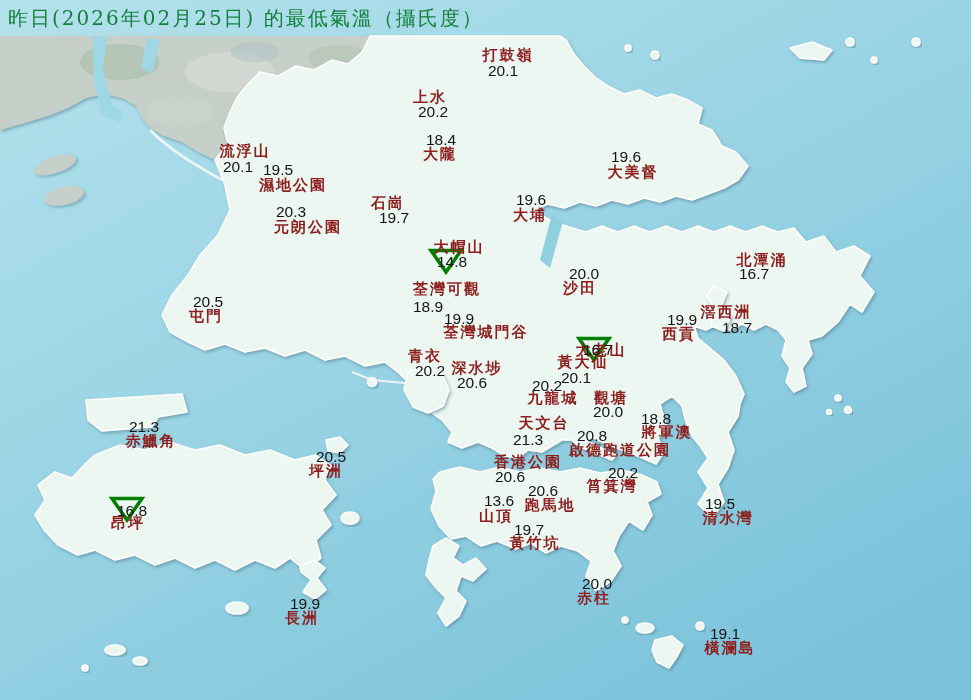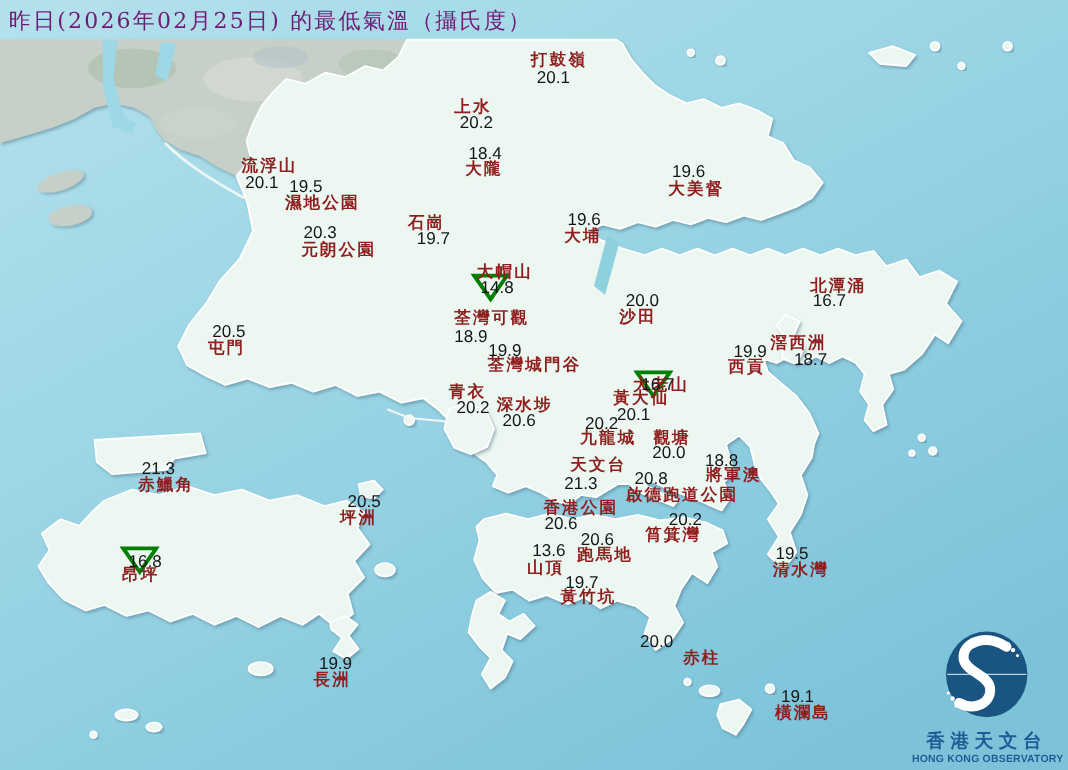--- a/index.html
+++ b/index.html
@@ -2,21 +2,21 @@
 <html><head>
 <meta charset="utf-8">
 <style>
   html,body{margin:0;padding:0;background:#dfeef3;}
   .stage{position:relative;width:971px;height:700px;overflow:hidden;
          font-family:"Liberation Sans",sans-serif;}
   .stage svg.map{position:absolute;left:0;top:0;}
   .land{fill:#ebf7f0;stroke:#ffffff;stroke-width:1.6;stroke-linejoin:round;filter:url(#landShadow);}
   .mainland{fill:#c6d0c8;stroke:none;filter:url(#landShadow);}
   .title{position:absolute;left:8px;top:5px;font-family:"DejaVu Serif","Liberation Serif",serif;
-         font-size:20px;color:#701a75;letter-spacing:2px;white-space:nowrap;}
+         font-size:20px;color:#15803d;letter-spacing:2px;white-space:nowrap;}
   #stations{position:absolute;left:0;top:0;width:100%;height:100%;}
   .sname{position:absolute;transform:translate(-50%,-50%);color:#8f1f1f;
          font-family:"DejaVu Serif","Liberation Serif",serif;font-size:15px;font-weight:700;
          letter-spacing:2px;white-space:nowrap;line-height:1;}
   .sval{position:absolute;transform:translate(-50%,-50%);color:#151515;
         font-size:15.5px;font-weight:400;white-space:nowrap;line-height:1;}
   .tri{position:absolute;transform:translate(-50%,-50%);}
   .logo{position:absolute;right:6px;bottom:4px;width:136px;text-align:center;}
   .logo .cn{color:#1d5c94;font-family:"DejaVu Serif","Liberation Serif",serif;
             font-size:17px;font-weight:700;letter-spacing:5px;line-height:1.15;white-space:nowrap;}
@@ -196,34 +196,19 @@
       <div class="sname" style="left: 612px; top: 486px;">筲箕灣</div>
       <div class="sval" style="left: 623px; top: 473px;">20.2</div>
       <div class="sname" style="left: 550px; top: 505px;">跑馬地</div>
       <div class="sval" style="left: 543px; top: 491px;">20.6</div>
       <div class="sname" style="left: 496px; top: 516px;">山頂</div>
       <div class="sval" style="left: 499px; top: 501px;">13.6</div>
       <div class="sname" style="left: 535px; top: 543px;">黃竹坑</div>
       <div class="sval" style="left: 529px; top: 530px;">19.7</div>
       <div class="sname" style="left: 728px; top: 518px;">清水灣</div>
       <div class="sval" style="left: 720px; top: 504px;">19.5</div>
-      <div class="sname" style="left: 594px; top: 598px; margin-left: 44px;">赤柱</div>
+      <div class="sname" style="left: 594px; top: 598px;">赤柱</div>
       <div class="sval" style="left: 597px; top: 584px;">20.0</div>
       <div class="sname" style="left: 730px; top: 648px;">橫瀾島</div>
       <div class="sval" style="left: 725px; top: 634px;">19.1</div>
     </div>
 
-  <div class="logo">
-    <svg width="136" height="88" viewBox="0 0 136 88">
-      <ellipse cx="68" cy="41" rx="37" ry="39" fill="#1a5480"></ellipse>
-      <line x1="32" y1="41" x2="104" y2="41" stroke="#dce9f2" stroke-width="1.2" opacity="0.85"></line>
-      <path d="M 86 16 C 66 3, 45 13, 47 27 C 49 39, 69 41, 71 53 C 73 67, 57 75, 43 67" fill="none" stroke="#ffffff" stroke-width="9" stroke-linecap="round"></path>
-      <circle cx="92" cy="19" r="2" fill="#fff"></circle>
-      <circle cx="96" cy="24" r="1.4" fill="#fff"></circle>
-      <circle cx="88" cy="13" r="1.2" fill="#fff"></circle>
-      <circle cx="37" cy="63" r="2" fill="#fff"></circle>
-      <circle cx="33" cy="58" r="1.4" fill="#fff"></circle>
-      <circle cx="40" cy="70" r="1.2" fill="#fff"></circle>
-    </svg>
-    <div class="cn">香港天文台</div>
-    <div class="en">HONG KONG OBSERVATORY</div>
-  </div>
 </div>
 
 </body></html>

